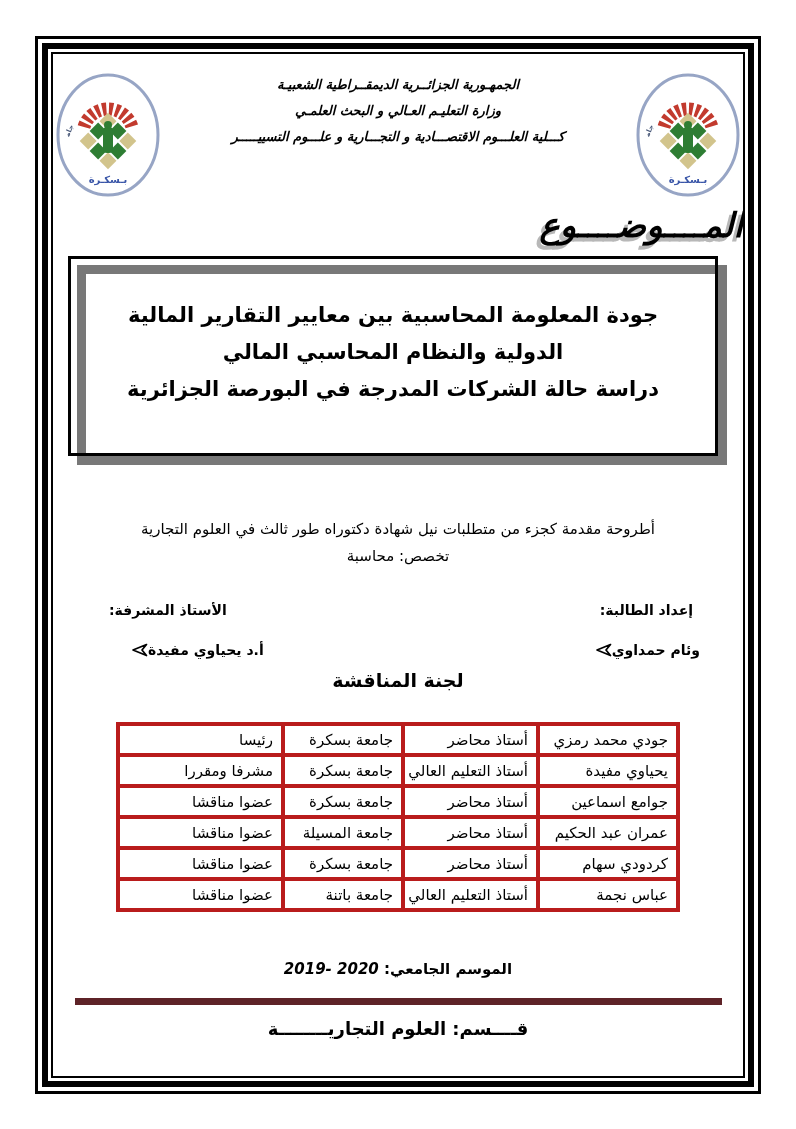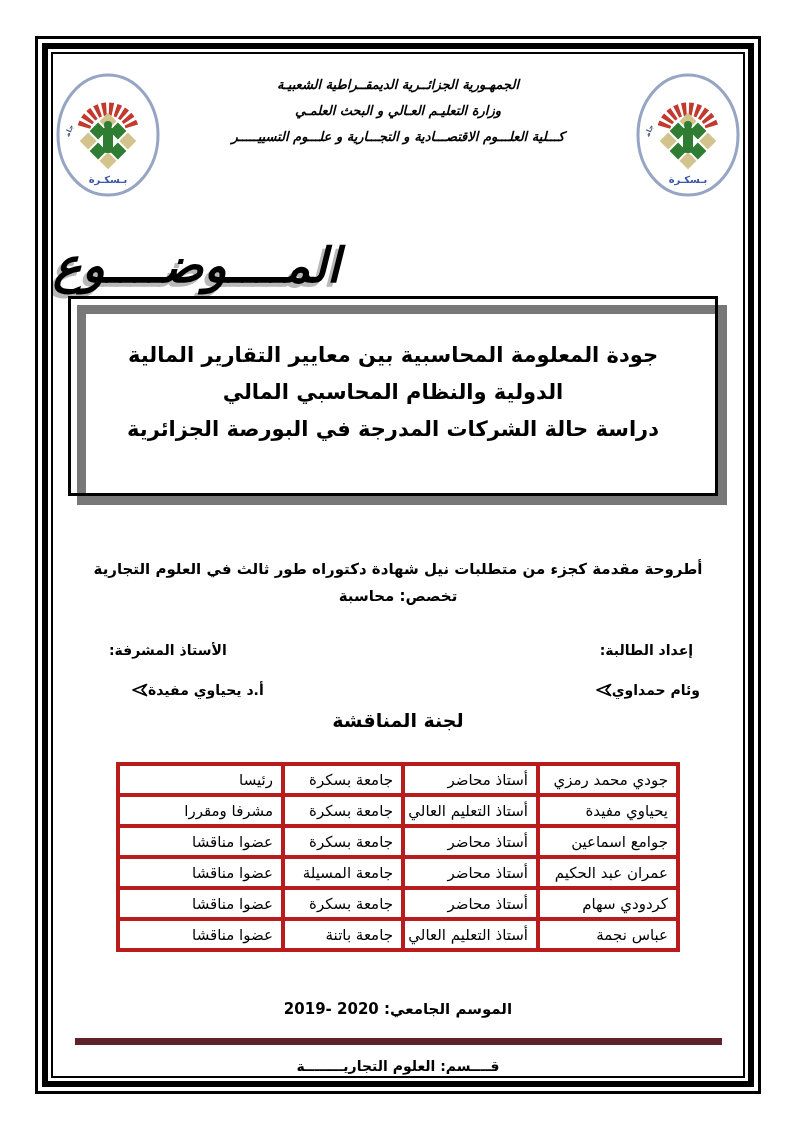--- a/index.html
+++ b/index.html
@@ -21,55 +21,55 @@
   
   .header{display:flex;align-items:flex-start;margin-top:16px;}
   .logo{width:110px;height:130px;flex:0 0 auto;}
   .logo svg{width:110px;height:130px;display:block;}
   .header-text{
     flex:1;text-align:center;font-weight:bold;font-style:italic;
     font-size:13px;line-height:26px;padding-top:2px;white-space:nowrap;
   }
   
   .subject-heading{
-    text-align:left;font-size:48px;font-weight:bold;font-style:italic;
-    margin-top:40px;height:50px;line-height:50px;
+    text-align:right;font-size:34px;font-weight:bold;font-style:italic;
+    height:50px;line-height:50px;
     text-shadow:-4px 4px 0 #b8b8b8;letter-spacing:1px;
   }
   
   .title-wrap{position:relative;margin:6px 25px 0 15px;height:200px;border-radius:31px;}
   .title-shadow{
     position:absolute;left:9px;top:9px;width:100%;height:100%;
     border:9px solid #787878;box-sizing:border-box;background:transparent;
   }
   .title-box{
     position:absolute;left:0;top:0;width:100%;height:100%;
     border:3px solid #000;box-sizing:border-box;background:transparent;
     text-align:center;padding-top:38px;
   }
   .title-text{font-size:21px;font-weight:bold;line-height:1.75;width:90%;margin:0 auto;}
   
-  .thesis-statement{text-align:center;font-weight:bold;font-size:15px;margin-top:60px;line-height:27px;}
+  .thesis-statement{text-align:center;font-weight:normal;font-size:15px;margin-top:60px;line-height:27px;}
   
   .prep-row{display:flex;justify-content:space-between;font-weight:bold;font-size:14px;margin-top:32px;padding:0 50px 0 56px;}
   .names-row{display:flex;justify-content:space-between;font-weight:bold;font-size:14px;margin-top:24px;padding:0 43px 0 78px;}
   .name-item{display:flex;align-items:center;}
   .bullet-arrow svg{width:17px;height:14px;display:block;}
   
   .committee-title{text-align:center;font-weight:bold;font-size:19px;margin-top:10px;height:24px;line-height:24px;}
   .committee-table{margin:30px auto 0;border-collapse:collapse;width:560px;font-size:15px;table-layout:fixed;}
   .committee-table td{
     border:4px solid #b91c1c;height:27px;padding:0 8px 0 3px;
     text-align:right;vertical-align:middle;overflow:hidden;white-space:nowrap;
   }
   
   .season{text-align:center;font-weight:bold;font-size:15px;margin-top:46px;height:22px;line-height:22px;}
-  .season .years{direction:ltr;unicode-bidi:isolate;display:inline-block;}
+  .season .years{direction:ltr;unicode-bidi:isolate;display:inline-block;font-style:italic;}
   .maroon-rule{height:7px;margin:18px 21px 0 22px;}
-  .department{text-align:center;font-weight:bold;font-size:14px;margin-top:13px;}
+  .department{text-align:center;font-weight:bold;font-size:18px;margin-top:13px;}
 </style>
 </head>
 <body>
 
 <div class="page-frame-outer">
  <div class="page-frame-mid">
   <div class="page-frame-inner">
 
     <div class="header">
       <div class="logo">

